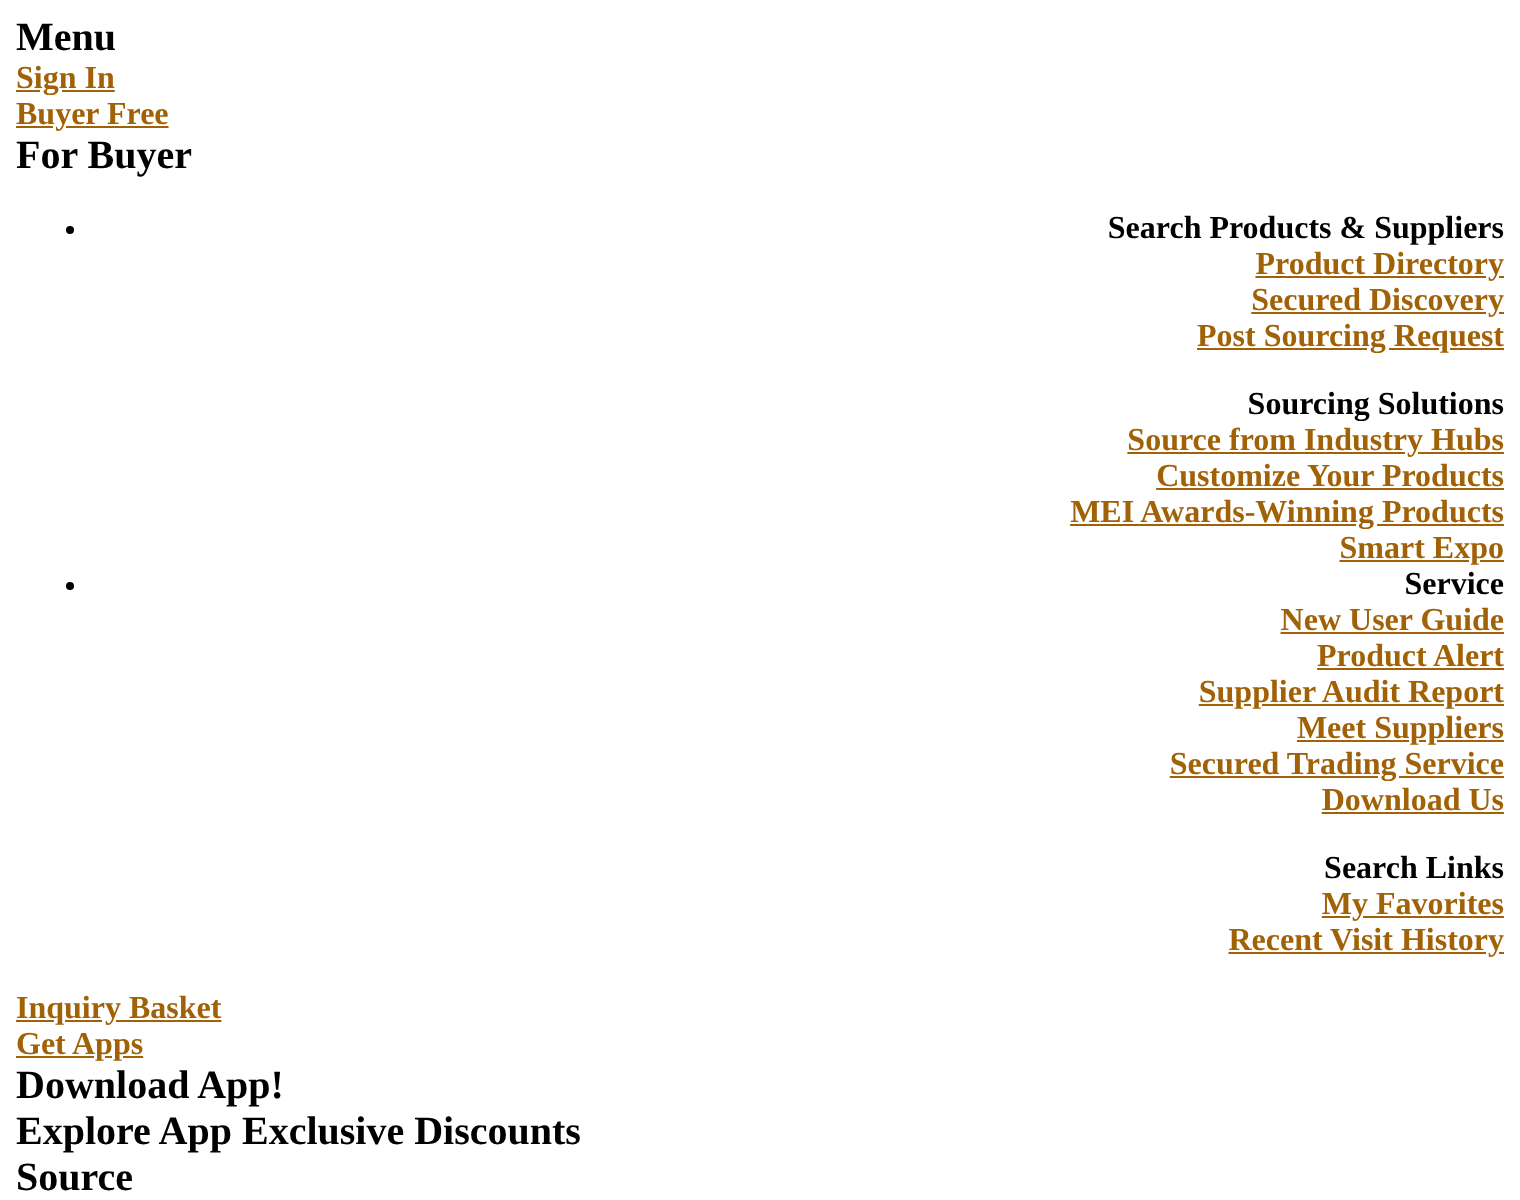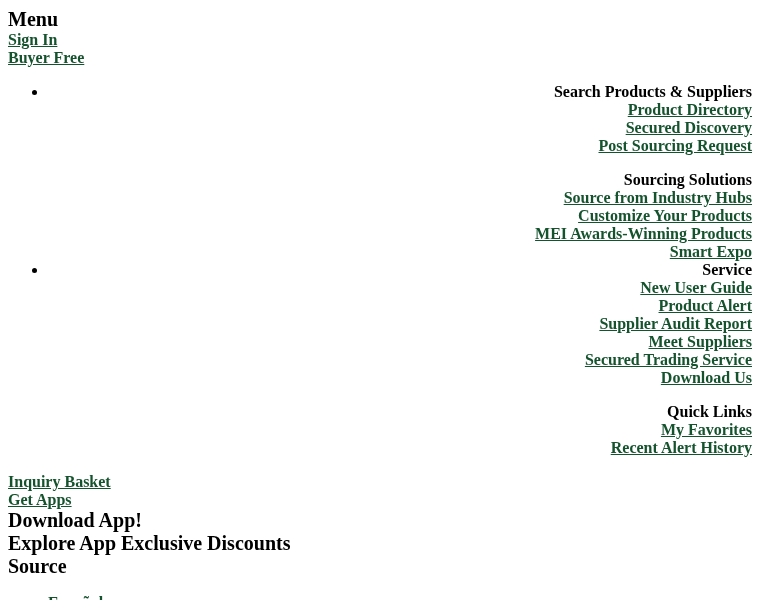--- a/index.html
+++ b/index.html
@@ -24,21 +24,21 @@
   
   .blk {
     display: block;
     margin: 0;
     font-size: 20px;
   }
   b, .bold {
     font-weight: bold;
   }
   a.lnk {
-    color: #14532d;
+    color: #a16207;
     text-decoration: underline;
     cursor: pointer;
     display: block;
     font-weight: bold;
   }
   ul.ua {
     display: block;
     list-style-type: disc;
     margin: 16px 0;
     padding-left: 40px;
@@ -75,20 +75,21 @@
 </head>
 <body>
 
 <div class="page">
 
   <div class="blk bold">Menu</div>
 
   <a class="lnk" href="#">Sign In</a>
   <a class="lnk" href="#">Buyer Free</a>
 
+  <div class="blk bold">For Buyer</div>
 
   <ul class="ua">
 
     <li>
       <span class="li-title">Search Products &amp; Suppliers</span>
       <div class="sub-links">
         <a class="lnk" href="#">Product Directory</a>
         <a class="lnk" href="#">Secured Discovery</a>
         <a class="lnk" href="#">Post Sourcing Request</a>
       </div>
@@ -104,24 +105,24 @@
     <li>
       <span class="li-title">Service</span>
       <div class="sub-links">
         <a class="lnk" href="#">New User Guide</a>
         <a class="lnk" href="#">Product Alert</a>
         <a class="lnk" href="#">Supplier Audit Report</a>
         <a class="lnk" href="#">Meet Suppliers</a>
         <a class="lnk" href="#">Secured Trading Service</a>
         <a class="lnk" href="#">Download Us</a>
       </div>
-      <div class="group-head">Quick Links</div>
+      <div class="group-head">Search Links</div>
       <div class="sub-links">
         <a class="lnk" href="#">My Favorites</a>
-        <a class="lnk" href="#">Recent Alert History</a>
+        <a class="lnk" href="#">Recent Visit History</a>
       </div>
     </li>
 
   </ul>
 
   <a class="lnk" href="#">Inquiry Basket</a>
   <a class="lnk" href="#">Get Apps</a>
 
   <div class="blk bold">Download App!</div>
   <div class="blk bold">Explore App Exclusive Discounts</div>

